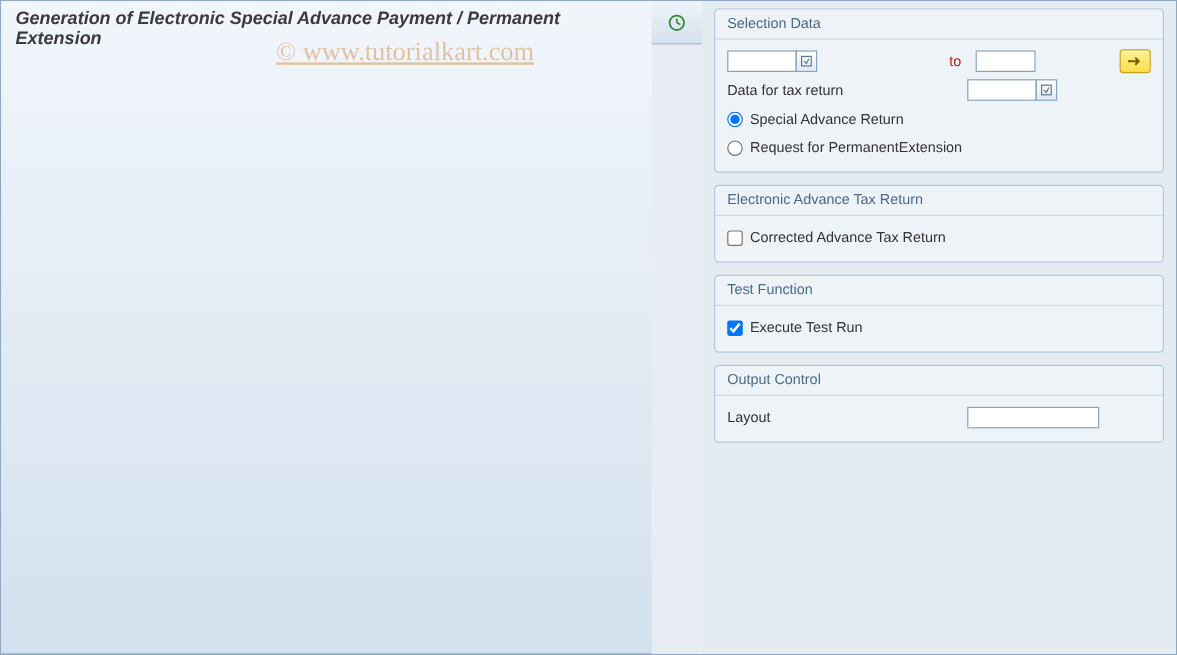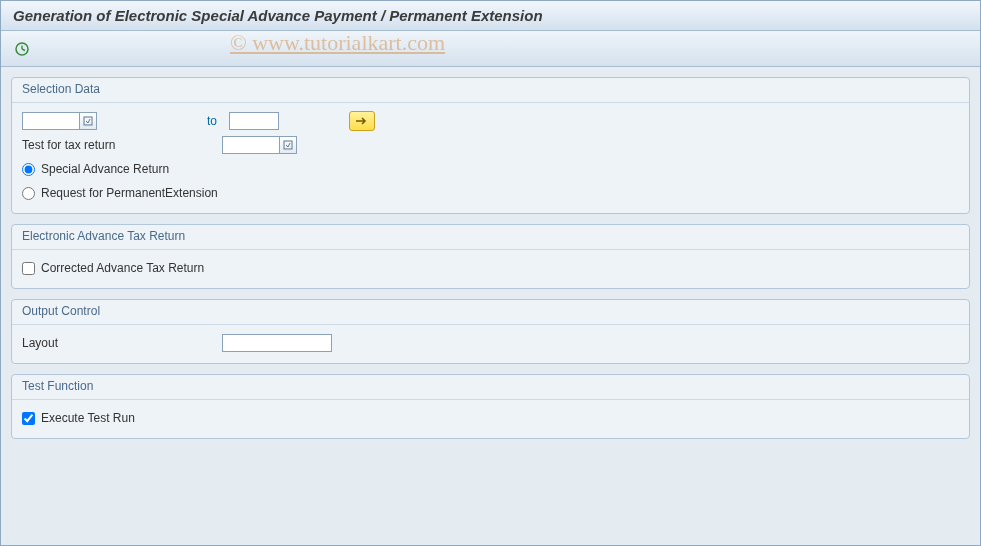--- a/index.html
+++ b/index.html
@@ -1,29 +1,29 @@
 <!DOCTYPE html>
 <html><head>
   <meta charset="utf-8">
   <style>
     * { box-sizing: border-box; margin: 0; padding: 0; }
     html, body { width: 981px; height: 546px; font-family: Arial, sans-serif; font-size: 12px; color: #333; background: #f5f5f5; overflow: hidden; }
-    .app { border: 1px solid #8fa9c2; height: 100%; background: #e8edf3; display: flex; flex-direction: column; }
+    .app { border: 1px solid #8fa9c2; height: 100%; background: #e8edf3; display: flex; flex-direction: row; }
     .titlebar { background: linear-gradient(#f2f6fb, #d3e1ee); border-bottom: 1px solid #a6bcd1; padding: 6px 12px; font-weight: bold; font-style: italic; font-size: 15px; color: #3b3b3b; }
     .toolbar { background: linear-gradient(#eef4fa, #d6e2ee); border-bottom: 1px solid #a6bcd1; height: 36px; display: flex; align-items: center; padding: 0 10px; margin-bottom: 4px; }
     .toolbar .icon-btn { width: 22px; height: 22px; display: flex; align-items: center; justify-content: center; border: none; background: transparent; cursor: pointer; }
     .content { flex: 1; padding: 6px 10px; background: #e4ebf1; display: flex; flex-direction: column; gap: 10px; }
     .group { border: 1px solid #b4c7da; border-radius: 4px; background: #eef3f8; padding-bottom: 8px; }
     .group-title { font-size: 12px; color: #4a6a8a; padding: 4px 8px 6px 10px; border-bottom: 1px solid #cdd9e5; margin-bottom: 6px; }
     .row { display: flex; align-items: center; padding: 2px 10px; height: 24px; }
     .label { width: 200px; color: #333; }
     .small-input { width: 58px; height: 18px; border: 1px solid #8aa2b9; background: #fff; padding: 0 3px; }
     .small-input.narrow { width: 50px; }
     .f4-btn { width: 18px; height: 18px; border: 1px solid #8aa2b9; background: linear-gradient(#fff,#e2eaf2); margin-left: -1px; display: inline-flex; align-items: center; justify-content: center; padding: 0; cursor: pointer; }
-    .to-label { margin: 0 12px 0 110px; color: #0369a1; }
+    .to-label { margin: 0 12px 0 110px; color: #b91c1c; }
     .range-btn { width: 26px; height: 20px; background: linear-gradient(#fff39a,#ffdc4a); border: 1px solid #c9a31d; border-radius: 3px; margin-left: 70px; display: inline-flex; align-items: center; justify-content: center; cursor: pointer; padding: 0; }
     .radio { width: 13px; height: 13px; margin-right: 6px; }
     .chk { width: 13px; height: 13px; margin-right: 6px; }
     .layout-input { width: 110px; height: 18px; border: 1px solid #8aa2b9; background: #fff; padding: 0 3px; }
     .watermark { position: absolute; top: 30px; left: 230px; font-size: 22px; color: rgba(210,130,50,0.45); pointer-events: none; font-family: Georgia, serif; text-decoration: underline;}
     svg { display: block; }
     .input-wrap { display: inline-flex; align-items: center; }
   </style>
 </head>
 <body>
@@ -57,21 +57,21 @@
         </span>
         <span class="to-label">to</span>
         <input class="small-input narrow" value="" style="">
         <button class="range-btn">
           <svg width="14" height="10" viewBox="0 0 14 10">
             <path d="M1 5 L10 5 M7 2 L10 5 L7 8" fill="none" stroke="#7a5a00" stroke-width="1.6"></path>
           </svg>
         </button>
       </div>
       <div class="row">
-        <span class="label">Test for tax return</span>
+        <span class="label">Data for tax return</span>
         <span class="input-wrap">
           <input class="small-input" value="" style="">
           <button class="f4-btn">
             <svg width="10" height="10" viewBox="0 0 10 10">
               <rect x="1" y="1" width="8" height="8" fill="none" stroke="#5f788f" stroke-width="1"></rect>
               <path d="M3 5 L5 7 L7 3" fill="none" stroke="#5f788f" stroke-width="1"></path>
             </svg>
           </button>
         </span>
       </div>
@@ -87,31 +87,31 @@
 
     <div class="group">
       <div class="group-title">Electronic Advance Tax Return</div>
       <div class="row">
         <input type="checkbox" class="chk" style="">
         <span>Corrected Advance Tax Return</span>
       </div>
     </div>
 
     <div class="group">
+      <div class="group-title">Test Function</div>
+      <div class="row">
+        <input type="checkbox" class="chk" checked="" style="">
+        <span>Execute Test Run</span>
+      </div>
+    </div>
+
+    <div class="group">
       <div class="group-title">Output Control</div>
       <div class="row">
         <span class="label">Layout</span>
         <input class="layout-input" value="" style="">
-      </div>
-    </div>
-
-    <div class="group">
-      <div class="group-title">Test Function</div>
-      <div class="row">
-        <input type="checkbox" class="chk" checked="" style="">
-        <span>Execute Test Run</span>
       </div>
     </div>
 
   </div>
 </div>
 
 <div class="watermark">© www.tutorialkart.com</div>
 
 </body></html>

